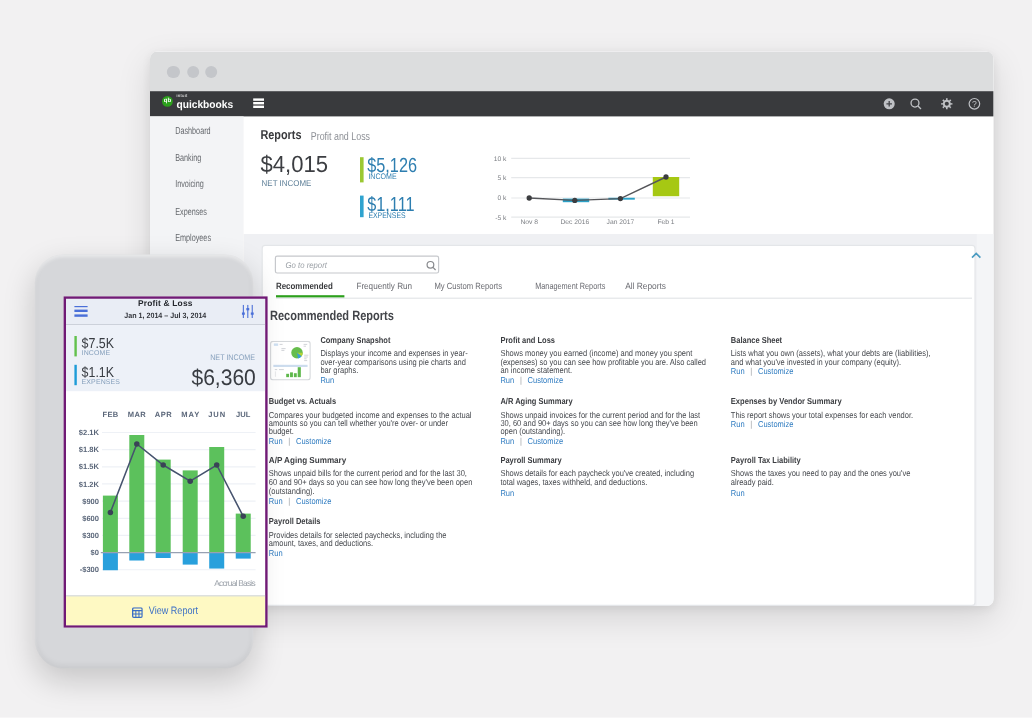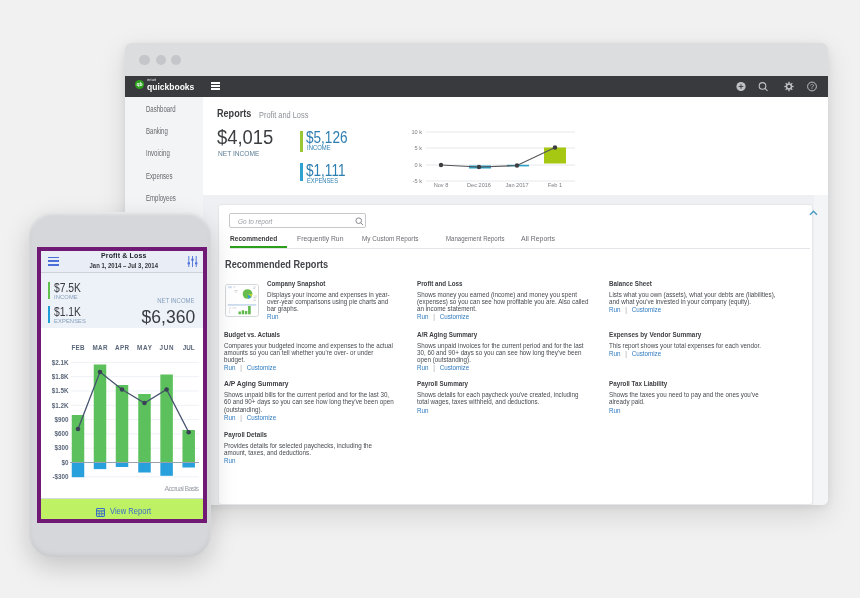--- a/index.html
+++ b/index.html
@@ -329,26 +329,26 @@
           <line x1="0.55" y1="5.7" x2="8.45" y2="5.7"></line>
         </g>
       </svg>
       <div id="vr-text" class="t">View Report</div>
     </div>
   </div>
 </div>
 <style>
   #phone { left:29px; top:212px; width:182px; height:345px; background:#d6d7da;
            border-radius:24px; box-shadow:0 10px 26px rgba(0,0,0,.18), inset 0 -2px 5px rgba(0,0,0,.07), inset 0 2px 3px rgba(255,255,255,.55); }
-  #screen { left:8px; top:34.5px; width:169.5px; height:276px; border:4px solid #701a75; background:#fff; overflow:hidden; }
+  #screen { left:24px; top:34.5px; width:169.5px; height:276px; border:2px solid #701a75; background:#fff; overflow:hidden; }
   #ph-head { left:0; top:0; width:165.5px; height:22px; background:#e9edf5; border-bottom:1px solid #ccd1da; }
   .phline { left:7px; width:10.5px; height:1.5px; background:#4a6fd8; }
   #ph-title { left:0; top:1.4px; width:165.5px; text-align:center; font-size:7px; font-weight:bold; color:#25282e; letter-spacing:.15px; }
   #ph-date { left:0; top:11.7px; width:165.5px; text-align:center; font-size:6.4px; font-weight:bold; color:#33363c; transform:scaleX(.93); transform-origin:50% 0; }
   #ph-sum { left:0; top:22px; width:165.5px; height:55.5px; background:#edf1f8; }
   .pvbar { left:6.8px; width:2.5px; }
   .psamt { left:13px; font-size:12px; color:#383c42; transform:scaleX(.861); }
   .pslbl { left:13px; font-size:5.8px; color:#86a0bc; letter-spacing:.1px; }
   #ni-lbl { right:8.3px; top:46.2px; font-size:6.8px; color:#86a0bc; transform:scaleX(.879); }
   #ni-amt { right:7.1px; top:55.2px; font-size:18.7px; color:#383c42; transform:scaleX(.938); }
-  #ph-foot { left:0; top:247.5px; width:165.5px; height:36px; background:#bef264; border-top:1px solid #d5dae2; }
+  #ph-foot { left:0; top:247.5px; width:165.5px; height:36px; background:#fef9c3; border-top:1px solid #d5dae2; }
   #vr-text { left:68.5px; top:7.3px; font-size:9px; color:#3b6fc5; transform:scaleX(.839); }
 </style>
 
 </body></html>

